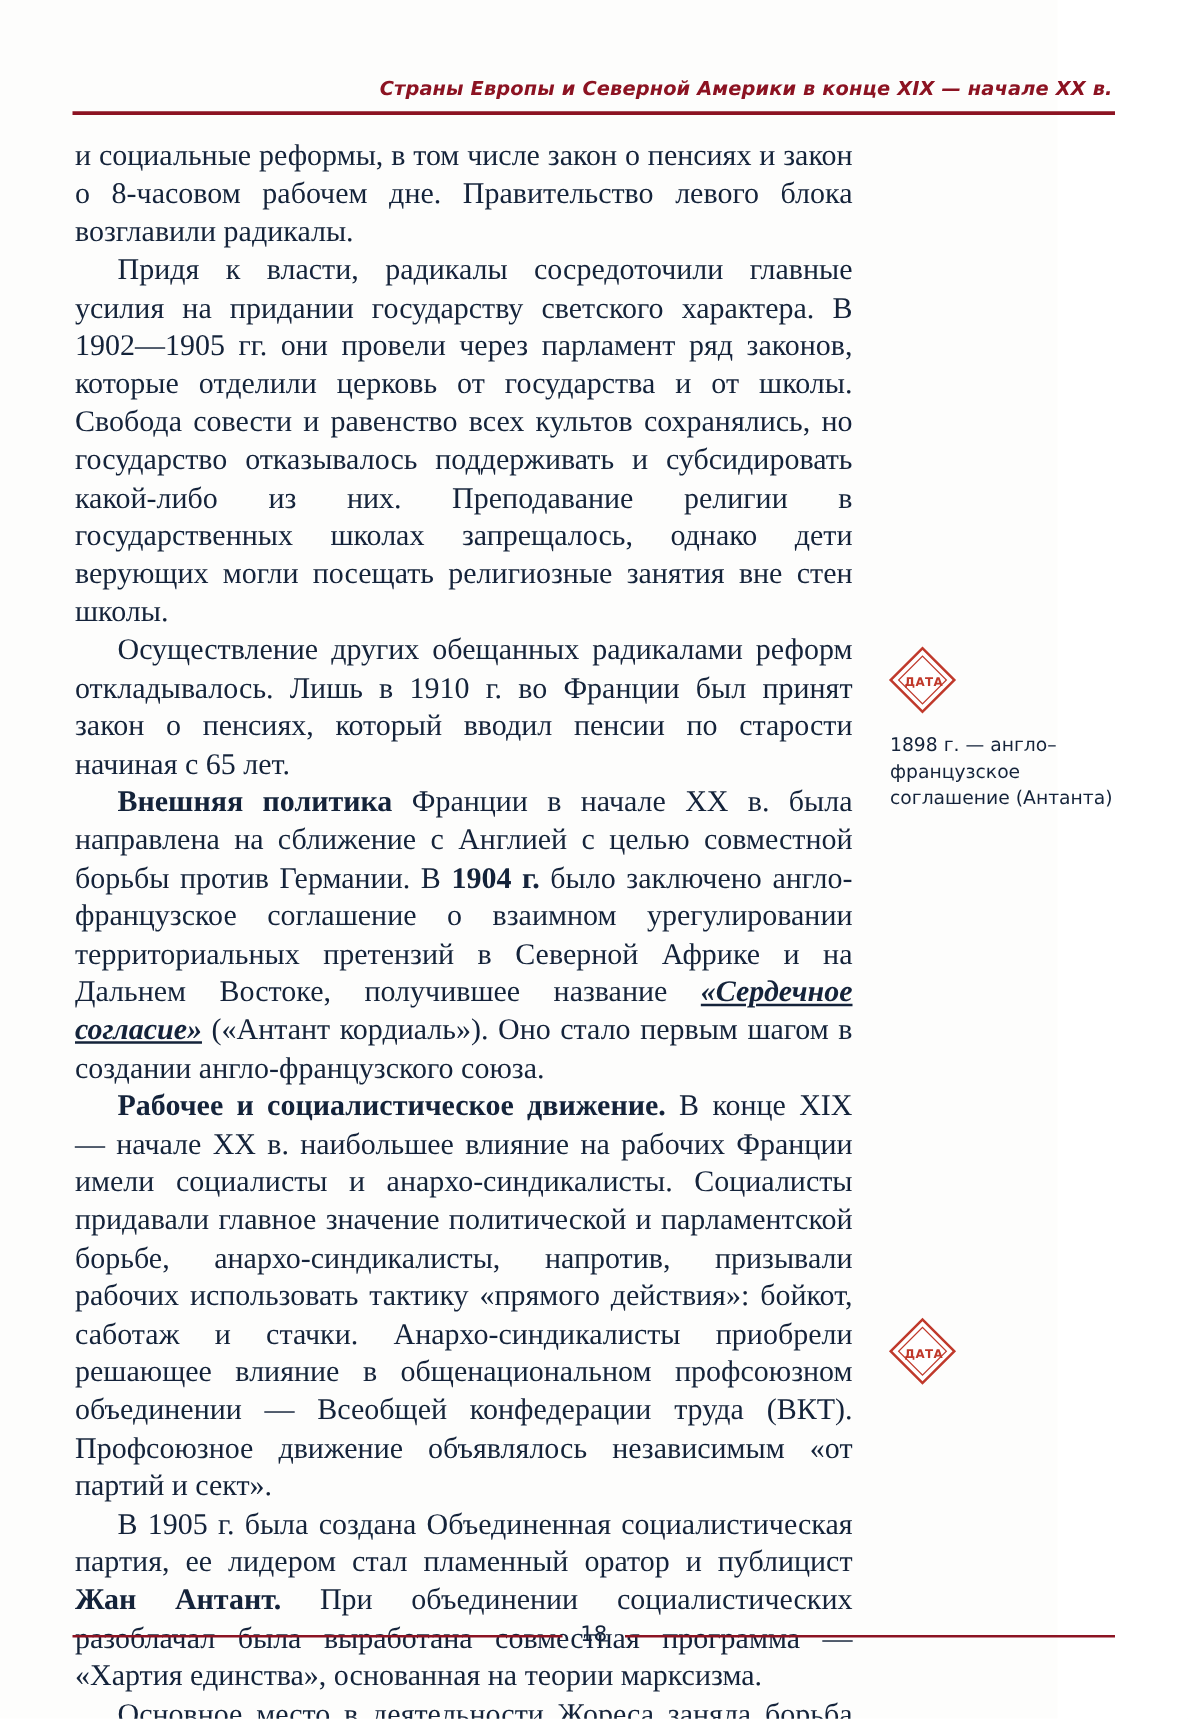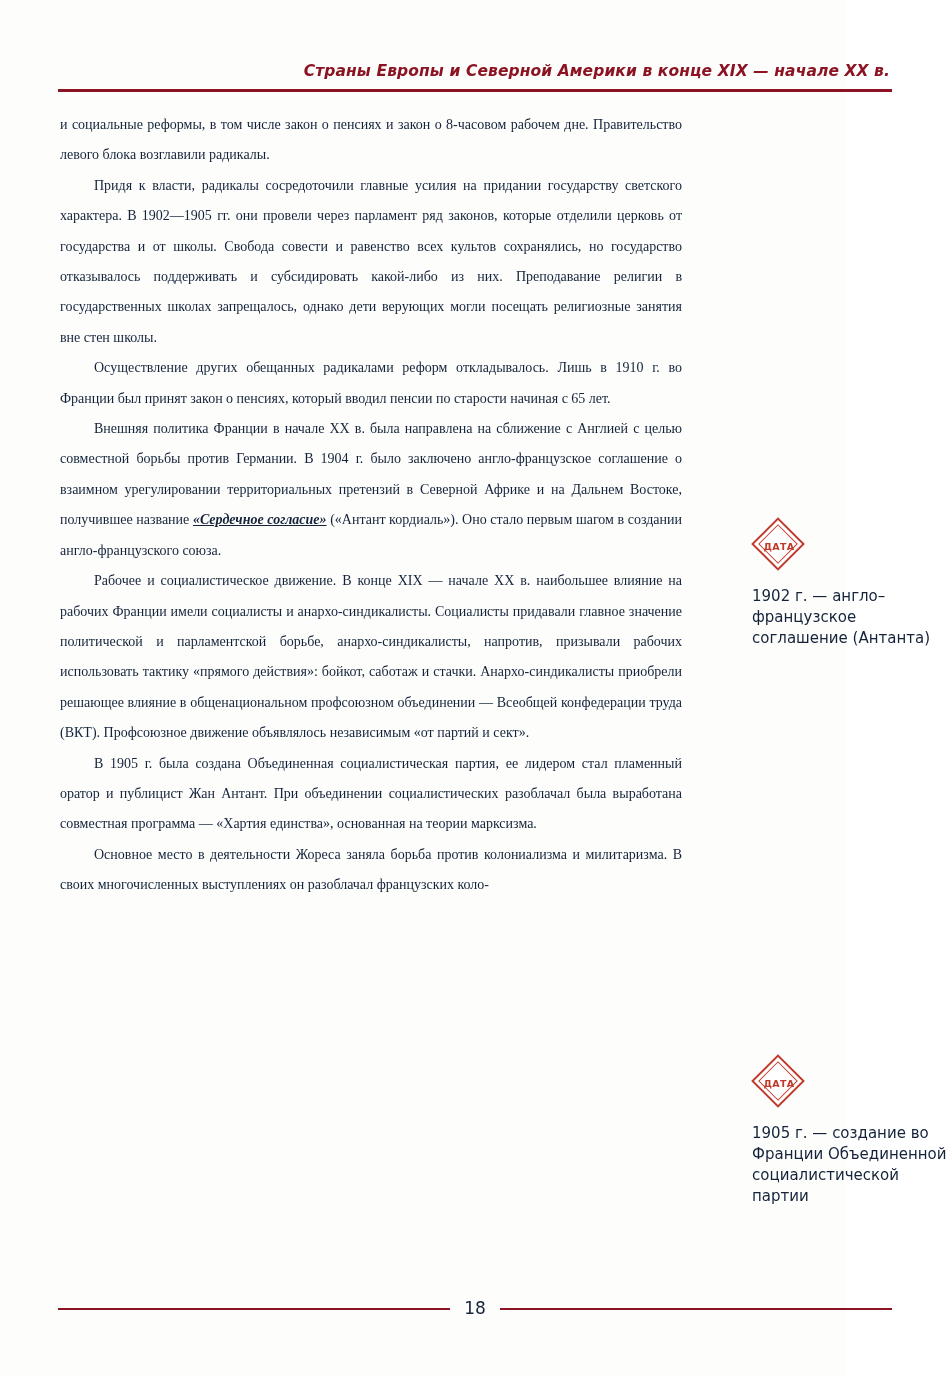--- a/index.html
+++ b/index.html
@@ -50,40 +50,39 @@
 
   
   .content {
     position: absolute;
     left: 60px;
     top: 110px;
     width: 622px;
   }
   p.par {
     margin: 0 0 0 0;
-    font-size: 14px;
+    font-size: 24px;
     line-height: 30.4px;
     text-align: justify;
     text-indent: 34px;
     hyphens: manual;
   }
   p.par.noind { text-indent: 0; }
-  .b { font-weight: normal; }
+  .b { font-weight: bold; }
   .i { }
   .bi { font-weight: bold; font-style: italic; text-decoration: underline; }
 
   
   .note {
     position: absolute;
     width: 196px;
     font-family: "DejaVu Sans", sans-serif;
     font-size: 15px;
     line-height: 21px;
     color: #14233a;
-    margin-left: 40px;
   }
   .note-1 { left: 712px; top: 518px; }
   .note-2 { left: 712px; top: 1055px; }
 
   .date-badge {
     width: 54px;
     height: 54px;
     position: relative;
     margin-bottom: 14px;
   }
@@ -156,30 +155,29 @@
       <p class="par"><span>В 1905 г. была создана Объединенная социалистическая партия, ее лидером стал пламенный оратор и публицист </span><span class="b">Жан Антант.</span><span> При объединении социалистических разоблачал была выработана совместная программа — «Хартия единства», основанная на теории марксизма.</span></p>
       <p class="par"><span>Основное место в деятельности Жореса заняла борьба против колониализма и милитаризма. В своих многочисленных выступлениях он разоблачал французских коло-</span></p>
     </div>
 
   <div class="note note-1">
     <div class="date-badge">
       <div class="diamond"></div>
       <div class="diamond inner"></div>
       <div class="badge-label">ДАТА</div>
     </div>
-    <div class="note-text">1902  г. — англо–французское соглашение (Антанта)</div>
+    <div class="note-text">1898  г. — англо–французское соглашение (Антанта)</div>
   </div>
 
   <div class="note note-2">
     <div class="date-badge">
       <div class="diamond"></div>
       <div class="diamond inner"></div>
       <div class="badge-label">ДАТА</div>
     </div>
-    <div class="note-text">1905 г. — создание во Франции Объединенной социалистической партии</div>
   </div>
 
   <div class="footer">
     <div class="line"></div>
     <div class="page-num">18</div>
     <div class="line"></div>
   </div>
 
 </div>
 

